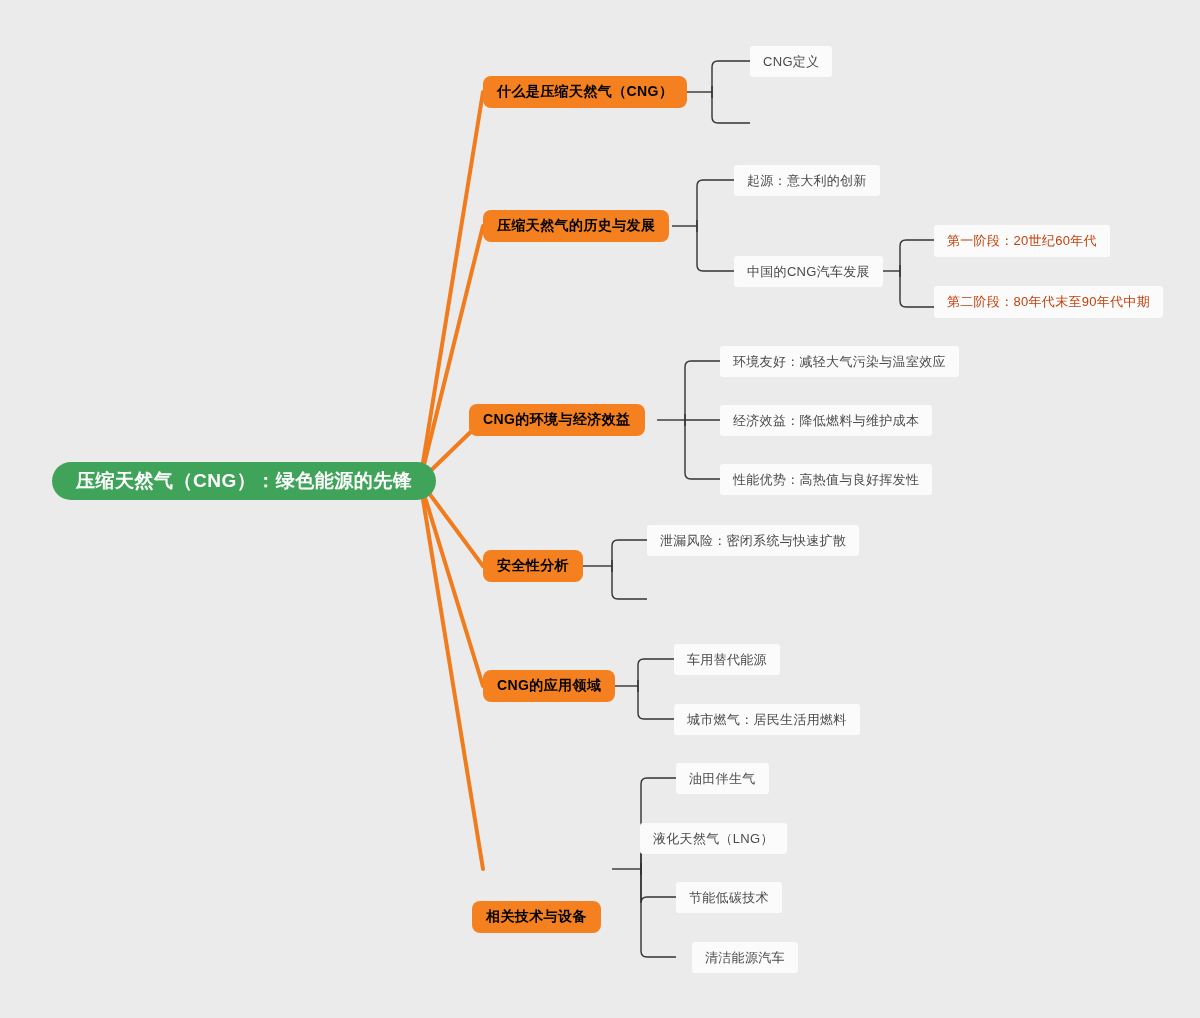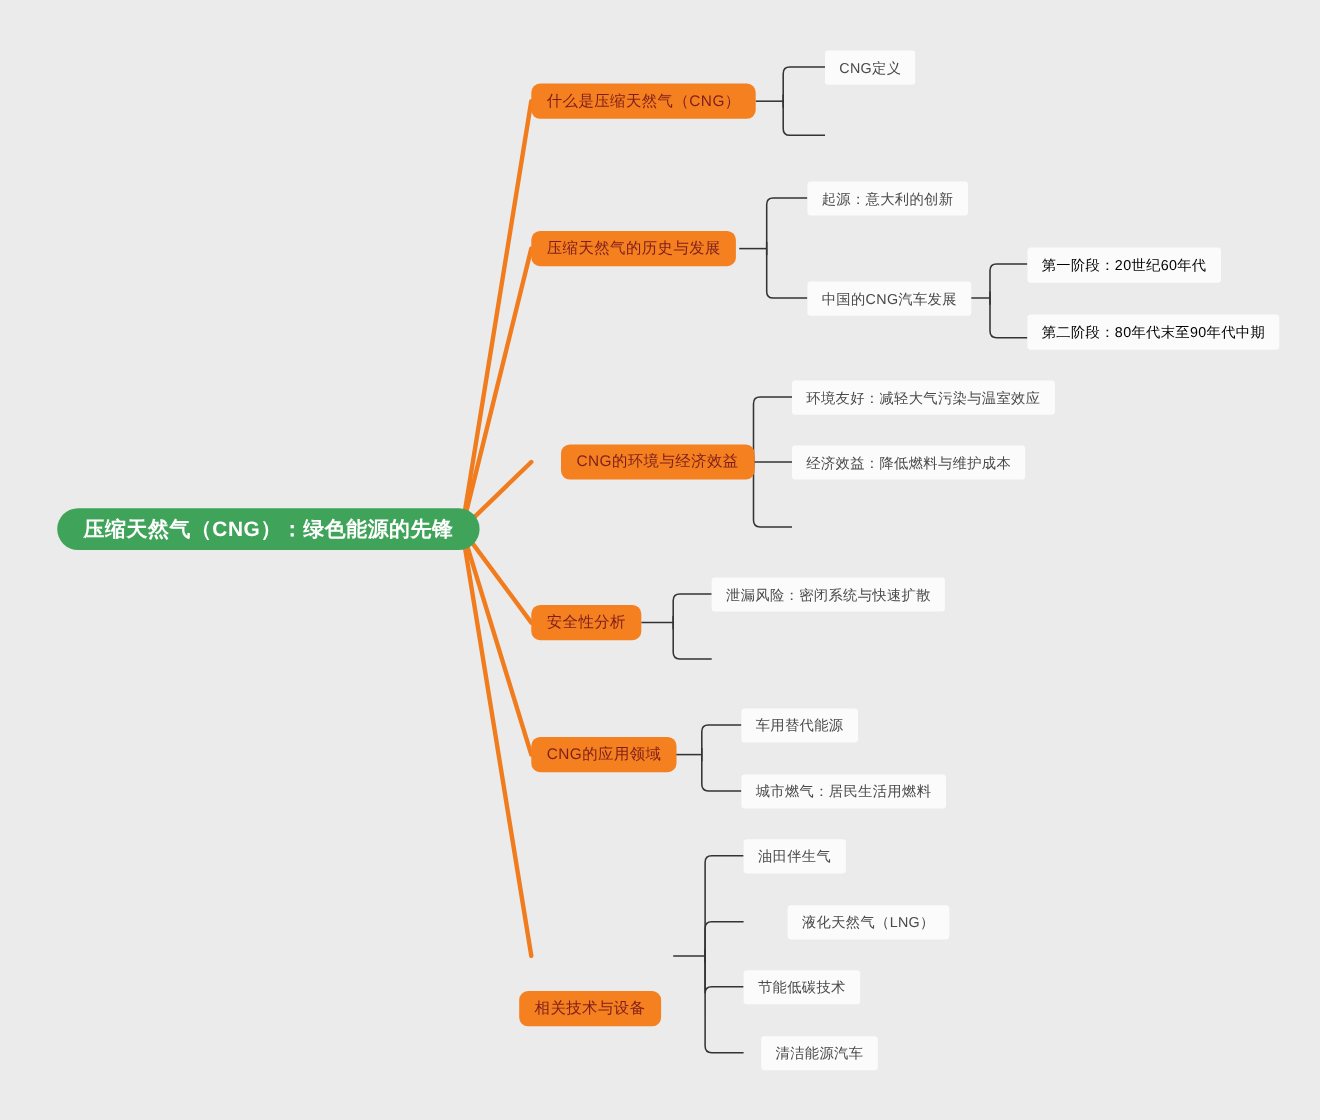--- a/index.html
+++ b/index.html
@@ -42,42 +42,42 @@
     color: #ffffff;
     border-radius: 19px;
     font-size: 19px;
     font-weight: bold;
     letter-spacing: 0.5px;
     padding: 0 24px;
     height: 38px;
   }
   .node-branch {
     background: #f4801f;
-    color: #7f1d1d;
+    color: #000000;
     border-radius: 8px;
     font-size: 14px;
-    font-weight: normal;
+    font-weight: bold;
     letter-spacing: 0.4px;
     padding: 1px 14px;
     height: 32px;
     justify-content: center;
   }
   .node-leaf {
     background: #fbfbfb;
     color: #4a4a4a;
     border-radius: 3px;
     font-size: 13px;
     font-weight: normal;
     letter-spacing: 0.3px;
     padding: 0 13px;
     height: 31px;
   }
   .node-leaf2 {
     background: #fbfbfb;
-    color: #000000;
+    color: #c2410c;
     border-radius: 3px;
     font-size: 13px;
     font-weight: normal;
     letter-spacing: 0.3px;
     padding: 16px 13px;
     height: 31px;
   }
 </style>
 </head>
 <body>
@@ -150,29 +150,32 @@
   <div class="node node-leaf" style="left:734px; top:256px;">
     <span>中国的CNG汽车发展</span>
   </div>
   <div class="node node-leaf2" style="left:934px; top:225px;">
     <span>第一阶段：20世纪60年代</span>
   </div>
   <div class="node node-leaf2" style="left:934px; top:286px;">
     <span>第二阶段：80年代末至90年代中期</span>
   </div>
 
-  <div class="node node-branch" style="left:510px; top:404px;">
+  <div class="node node-branch" style="left:469px; top:404px;">
     <span>CNG的环境与经济效益</span>
   </div>
   <div class="node node-leaf" style="left:720px; top:346px;">
     <span>环境友好：减轻大气污染与温室效应</span>
   </div>
   <div class="node node-leaf" style="left:720px; top:405px;">
     <span>经济效益：降低燃料与维护成本</span>
   </div>
+  <div class="node node-leaf" style="left:720px; top:464px;">
+    <span>性能优势：高热值与良好挥发性</span>
+  </div>
 
   <div class="node node-branch" style="left:483px; top:550px;">
     <span>安全性分析</span>
   </div>
   <div class="node node-leaf" style="left:647px; top:525px;">
     <span>泄漏风险：密闭系统与快速扩散</span>
   </div>
 
   <div class="node node-branch" style="left:483px; top:670px;">
     <span>CNG的应用领域</span>
@@ -183,21 +186,21 @@
   <div class="node node-leaf" style="left:674px; top:704px;">
     <span>城市燃气：居民生活用燃料</span>
   </div>
 
   <div class="node node-branch" style="left:472px; top:853px;margin-top:48px;">
     <span>相关技术与设备</span>
   </div>
   <div class="node node-leaf" style="left:676px; top:763px;">
     <span>油田伴生气</span>
   </div>
-  <div class="node node-leaf" style="left:716px; top:823px;">
+  <div class="node node-leaf" style="left:640px; top:823px;">
     <span>液化天然气（LNG）</span>
   </div>
   <div class="node node-leaf" style="left:676px; top:882px;">
     <span>节能低碳技术</span>
   </div>
   <div class="node node-leaf" style="left:676px; top:942px;margin-left:16px;">
     <span>清洁能源汽车</span>
   </div>
 
 </div>

